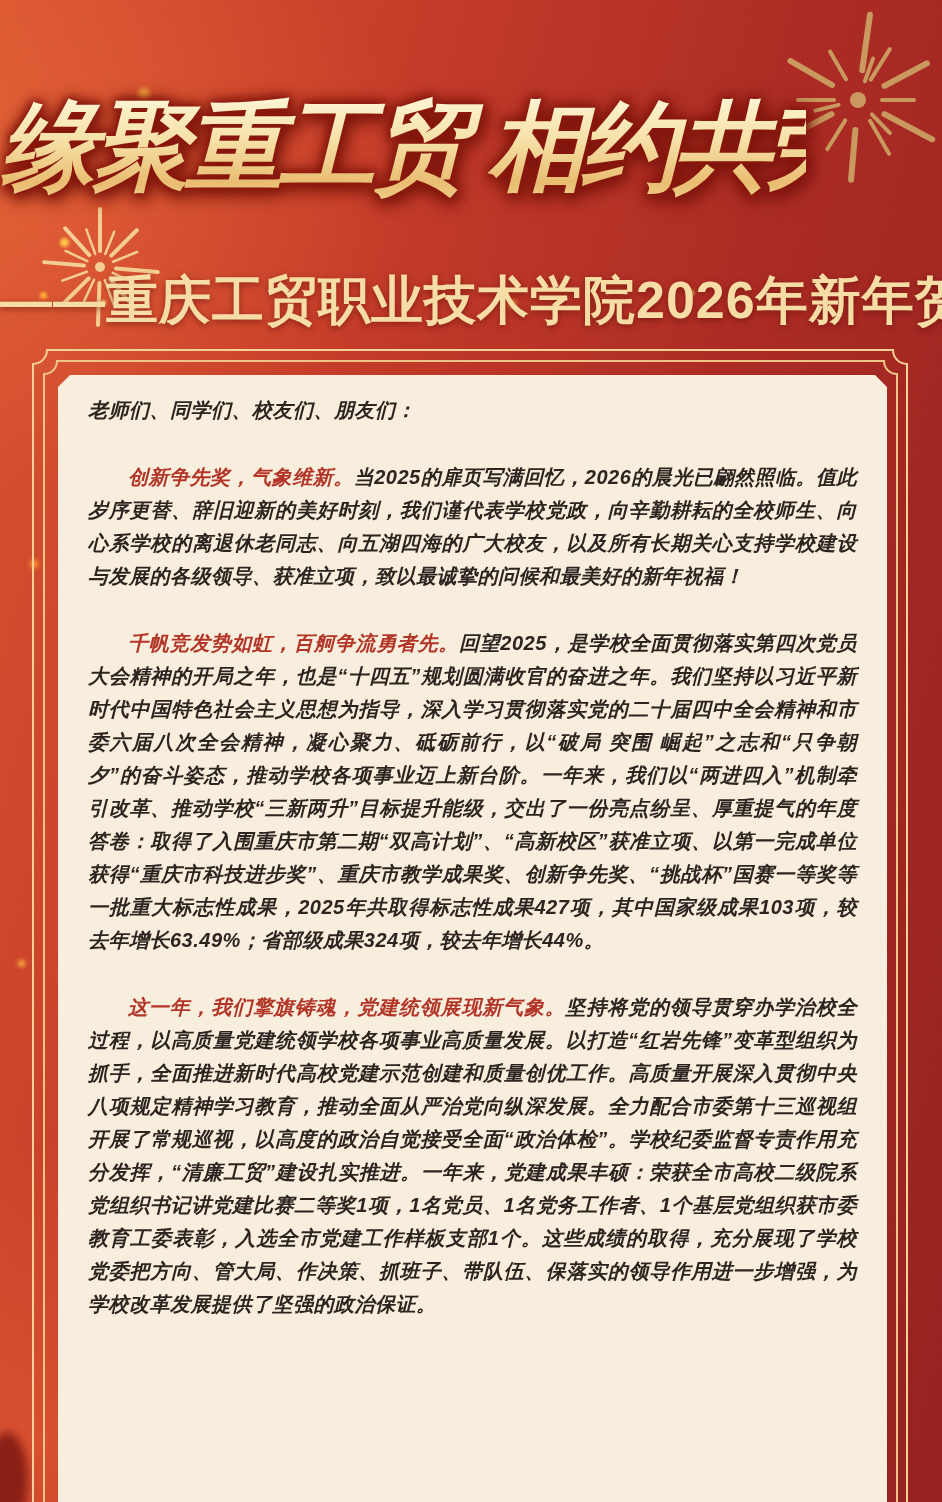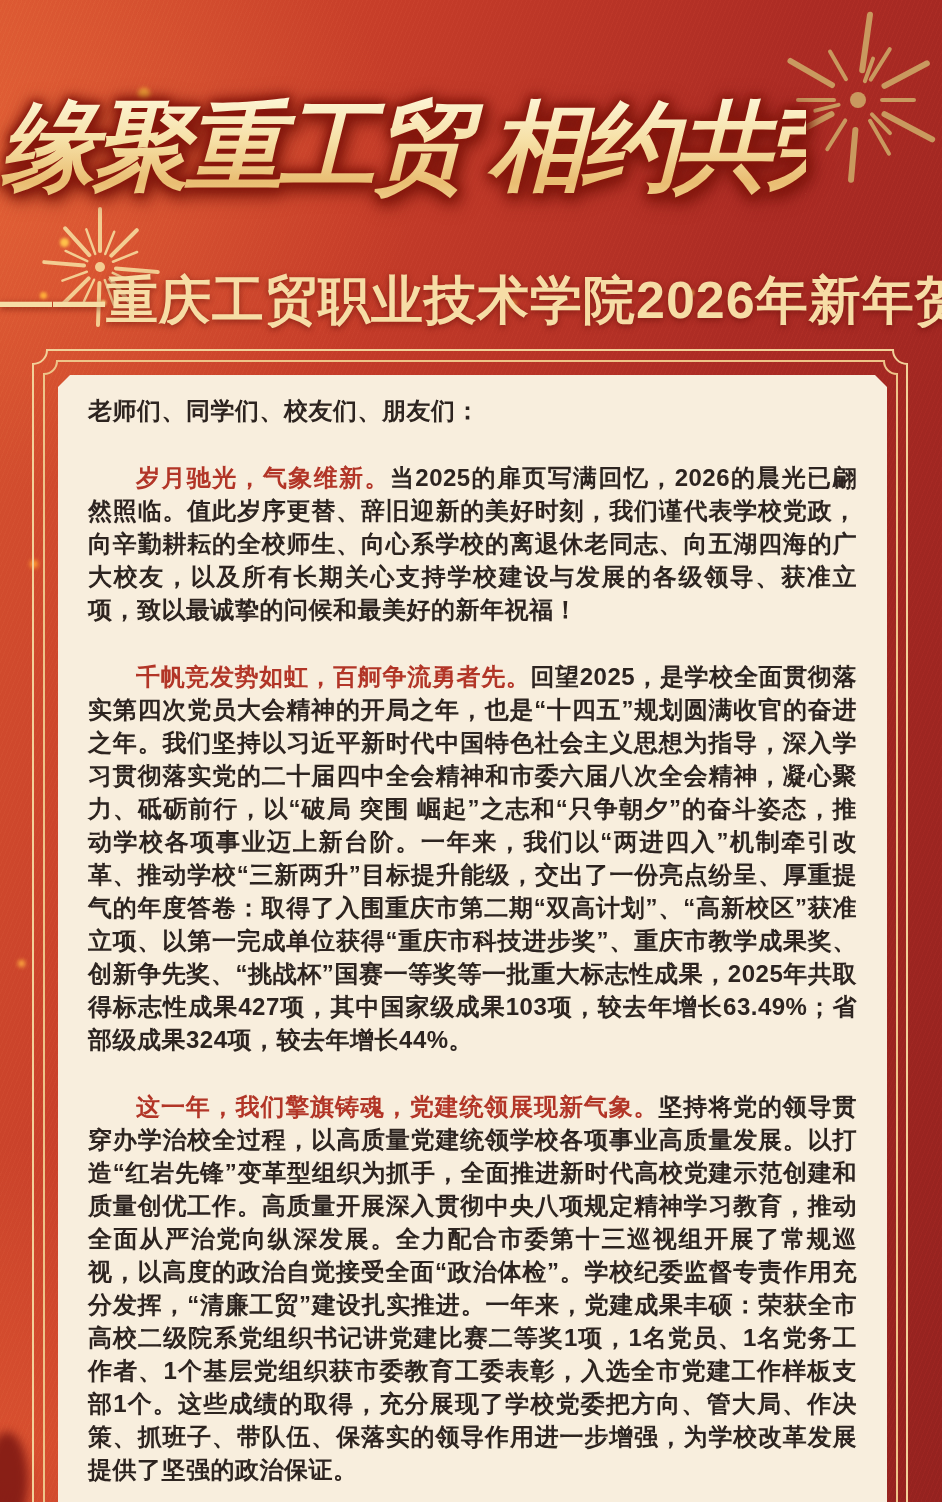--- a/index.html
+++ b/index.html
@@ -33,22 +33,22 @@
   }
   
   .frame-svg{position:absolute;left:0;top:0;pointer-events:none;}
   .panel{
     position:absolute;left:58px;top:375px;width:769px;height:1127px;
     background:#f8eedd;
     padding:19px 30px 0 30px;
     clip-path:polygon(12px 0,calc(100% - 12px) 0,100% 12px,100% 100%,0 100%,0 12px);
     box-shadow:0 0 22px rgba(80,8,4,.35);
   }
-  .panel p{margin:0;color:#2d2420;font-size:24px;line-height:33px;
-    font-weight:700;text-align:justify;letter-spacing:.5px;}
+  .panel p{margin:0;color:#2d2420;font-size:20px;line-height:33px;
+    font-weight:700;text-align:justify;letter-spacing:.5px;font-style:italic;}
   .salutation{margin-bottom:14px !important;}
   .para{text-indent:2em;margin-top:34px !important;}
   .para:first-of-type{margin-top:0 !important;}
   .lead{color:#b23527;}
   
   .fw{position:absolute;pointer-events:none;}
   .dot{position:absolute;border-radius:50%;pointer-events:none;}
   .blob{
     position:absolute;left:-14px;bottom:-26px;width:42px;height:96px;
     background:#7c1712;border-radius:50%;filter:blur(5px);opacity:.85;pointer-events:none;
@@ -125,18 +125,18 @@
 <div class="subtitle">——重庆工贸职业技术学院2026年新年贺词</div>
 
 <svg class="frame-svg" width="942" height="1502" viewBox="0 0 942 1502">
   <path d="M 47 350 H 893 A 14 14 0 0 0 907 364 V 1560 H 33 V 364 A 14 14 0 0 0 47 350 Z" fill="none" stroke="#f2d199" stroke-width="2"></path>
   <path d="M 57 361 H 884 A 13 13 0 0 0 897 374 V 1560 H 44 V 374 A 13 13 0 0 0 57 361 Z" fill="none" stroke="#eec489" stroke-width="2"></path>
 </svg>
 
 <div class="panel">
   <p class="salutation">老师们、同学们、校友们、朋友们：</p>
 
-  <p class="para"><span class="lead">岁月驰光，气象维新。</span><span>当2025的扉页写满回忆，2026的晨光已翩然照临。值此岁序更替、辞旧迎新的美好时刻，我们谨代表学校党政，向辛勤耕耘的全校师生、向心系学校的离退休老同志、向五湖四海的广大校友，以及所有长期关心支持学校建设与发展的各级领导、获准立项，致以最诚挚的问候和最美好的新年祝福！</span></p>
+  <p class="para"><span class="lead">创新争先奖，气象维新。</span><span>当2025的扉页写满回忆，2026的晨光已翩然照临。值此岁序更替、辞旧迎新的美好时刻，我们谨代表学校党政，向辛勤耕耘的全校师生、向心系学校的离退休老同志、向五湖四海的广大校友，以及所有长期关心支持学校建设与发展的各级领导、获准立项，致以最诚挚的问候和最美好的新年祝福！</span></p>
 
   <p class="para"><span class="lead">千帆竞发势如虹，百舸争流勇者先。</span><span>回望2025，是学校全面贯彻落实第四次党员大会精神的开局之年，也是“十四五”规划圆满收官的奋进之年。我们坚持以习近平新时代中国特色社会主义思想为指导，深入学习贯彻落实党的二十届四中全会精神和市委六届八次全会精神，凝心聚力、砥砺前行，以“破局 突围 崛起”之志和“只争朝夕”的奋斗姿态，推动学校各项事业迈上新台阶。一年来，我们以“两进四入”机制牵引改革、推动学校“三新两升”目标提升能级，交出了一份亮点纷呈、厚重提气的年度答卷：取得了入围重庆市第二期“双高计划”、“高新校区”获准立项、以第一完成单位获得“重庆市科技进步奖”、重庆市教学成果奖、创新争先奖、“挑战杯”国赛一等奖等一批重大标志性成果，2025年共取得标志性成果427项，其中国家级成果103项，较去年增长63.49%；省部级成果324项，较去年增长44%。</span></p>
 
   <p class="para"><span class="lead">这一年，我们擎旗铸魂，党建统领展现新气象。</span><span>坚持将党的领导贯穿办学治校全过程，以高质量党建统领学校各项事业高质量发展。以打造“红岩先锋”变革型组织为抓手，全面推进新时代高校党建示范创建和质量创优工作。高质量开展深入贯彻中央八项规定精神学习教育，推动全面从严治党向纵深发展。全力配合市委第十三巡视组开展了常规巡视，以高度的政治自觉接受全面“政治体检”。学校纪委监督专责作用充分发挥，“清廉工贸”建设扎实推进。一年来，党建成果丰硕：荣获全市高校二级院系党组织书记讲党建比赛二等奖1项，1名党员、1名党务工作者、1个基层党组织获市委教育工委表彰，入选全市党建工作样板支部1个。这些成绩的取得，充分展现了学校党委把方向、管大局、作决策、抓班子、带队伍、保落实的领导作用进一步增强，为学校改革发展提供了坚强的政治保证。</span></p>
 </div>
 
 </body></html>

